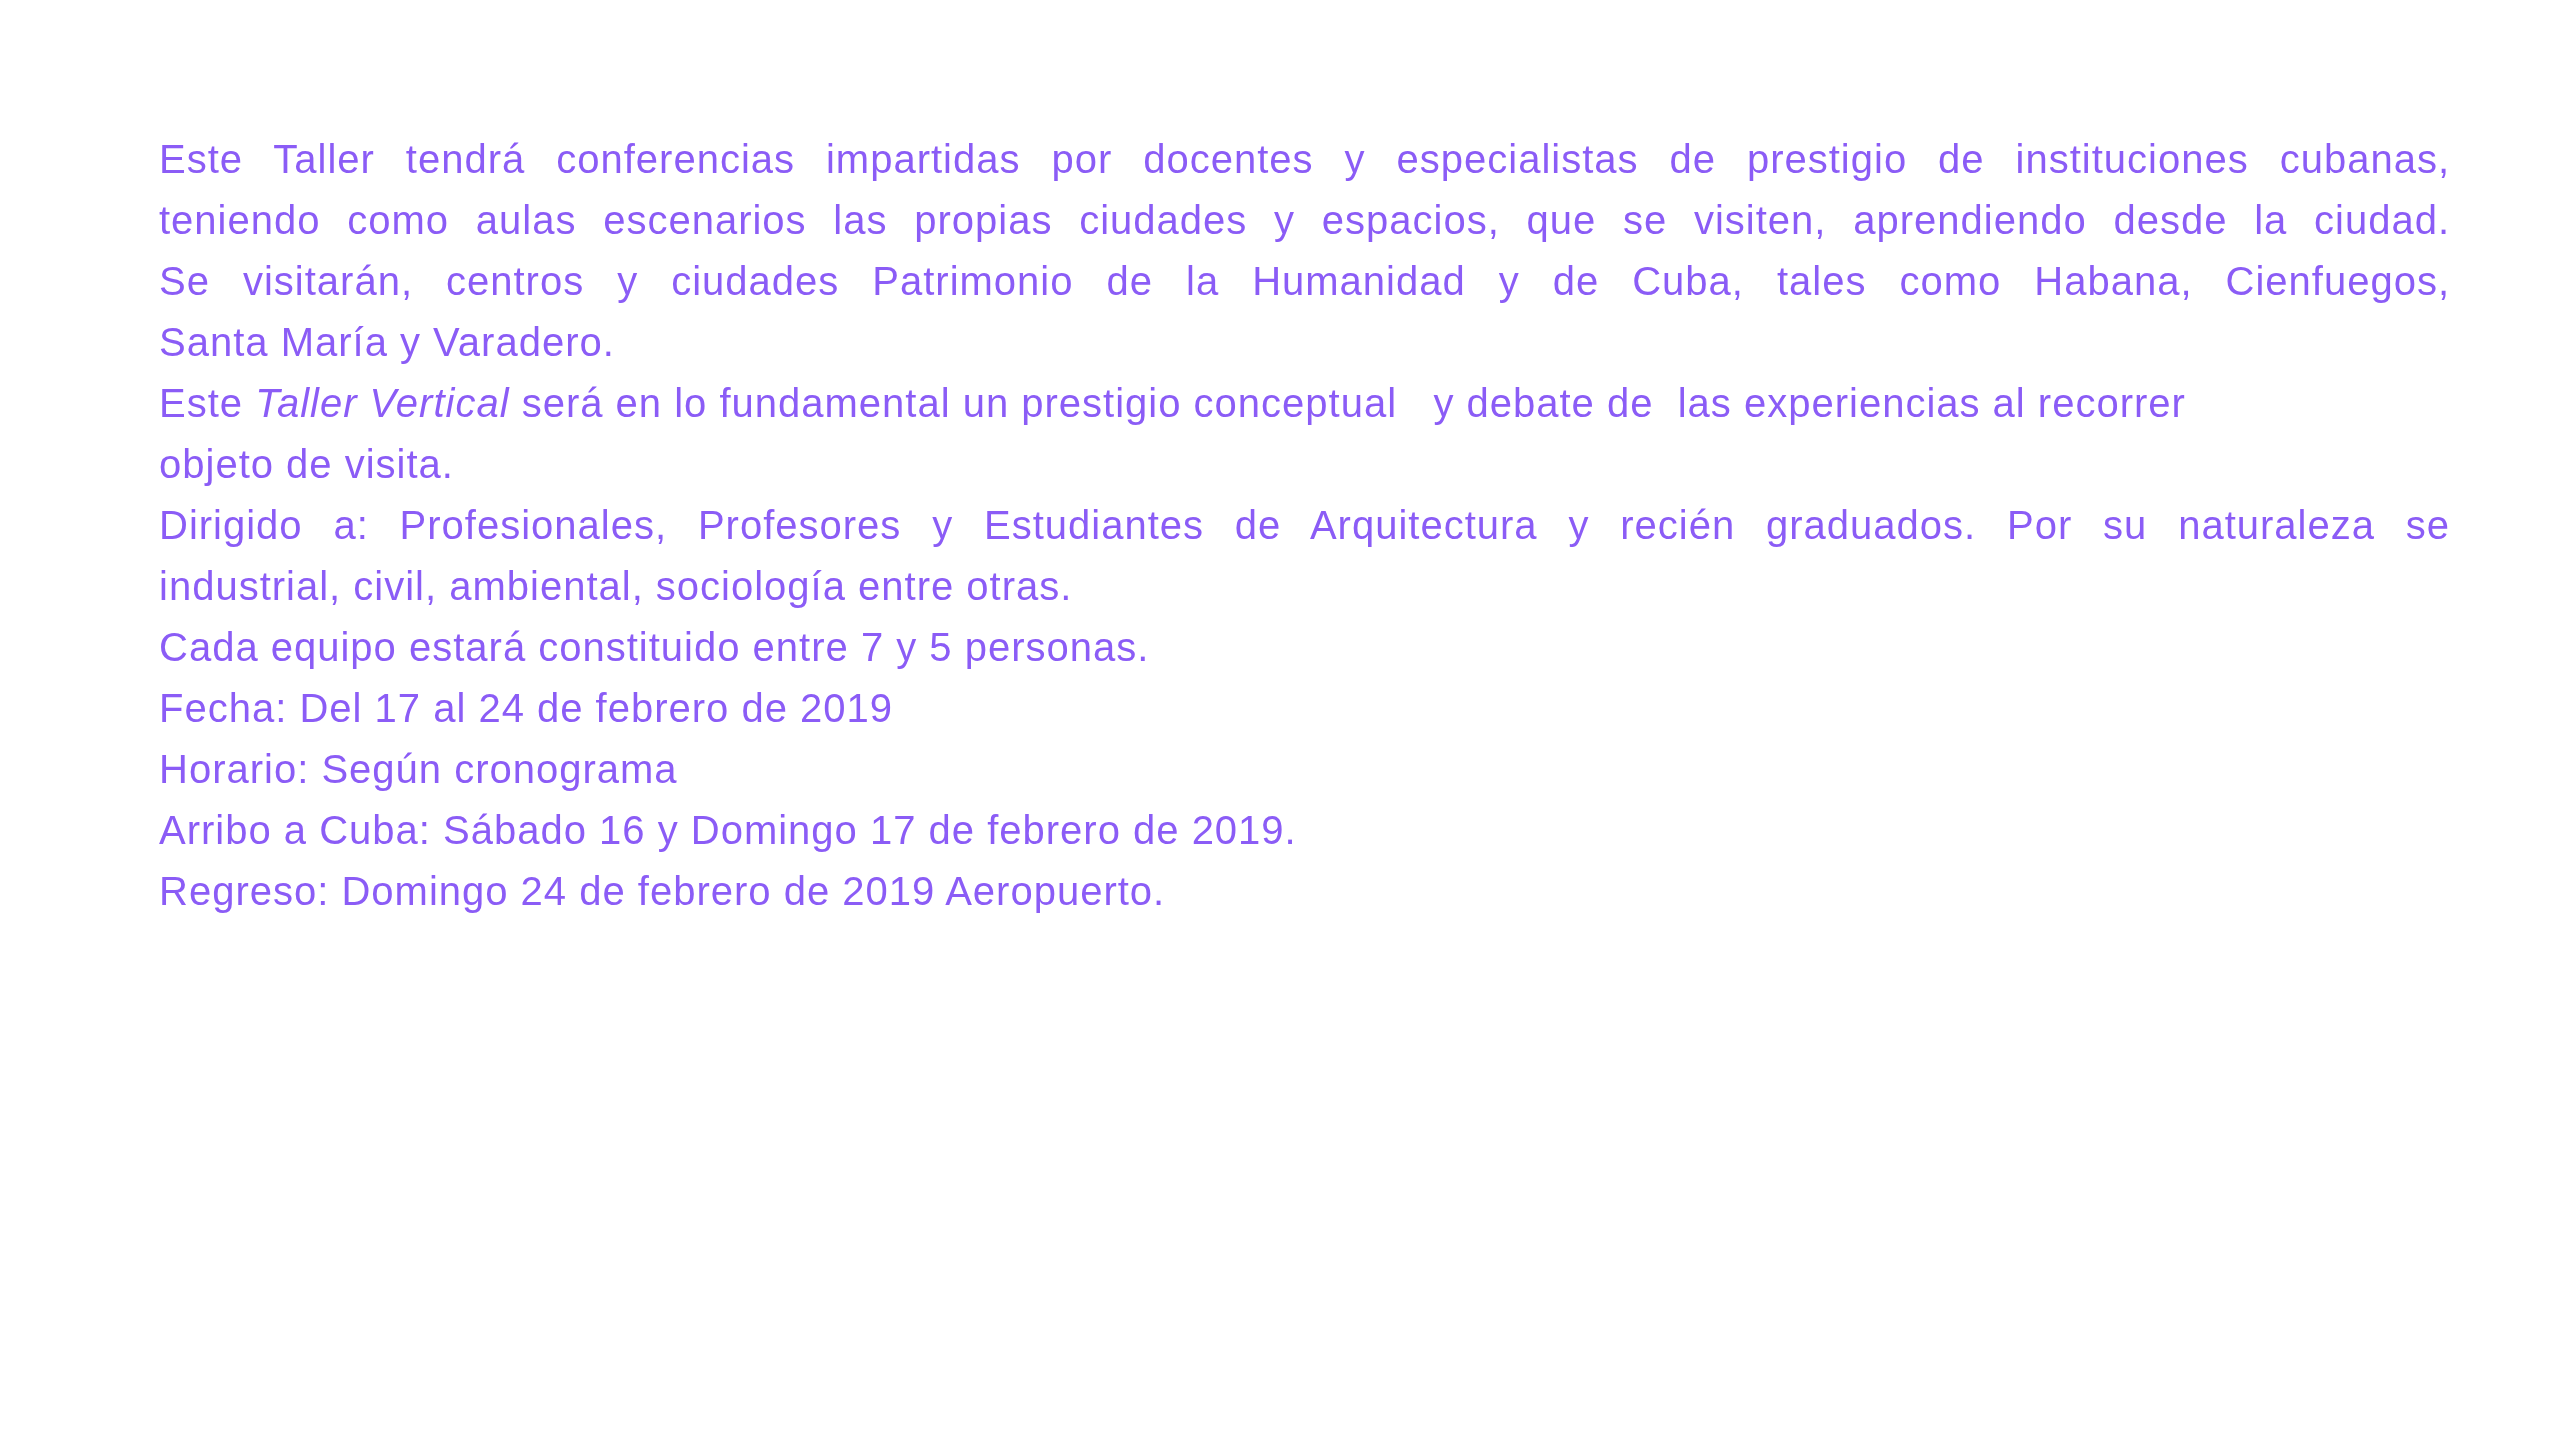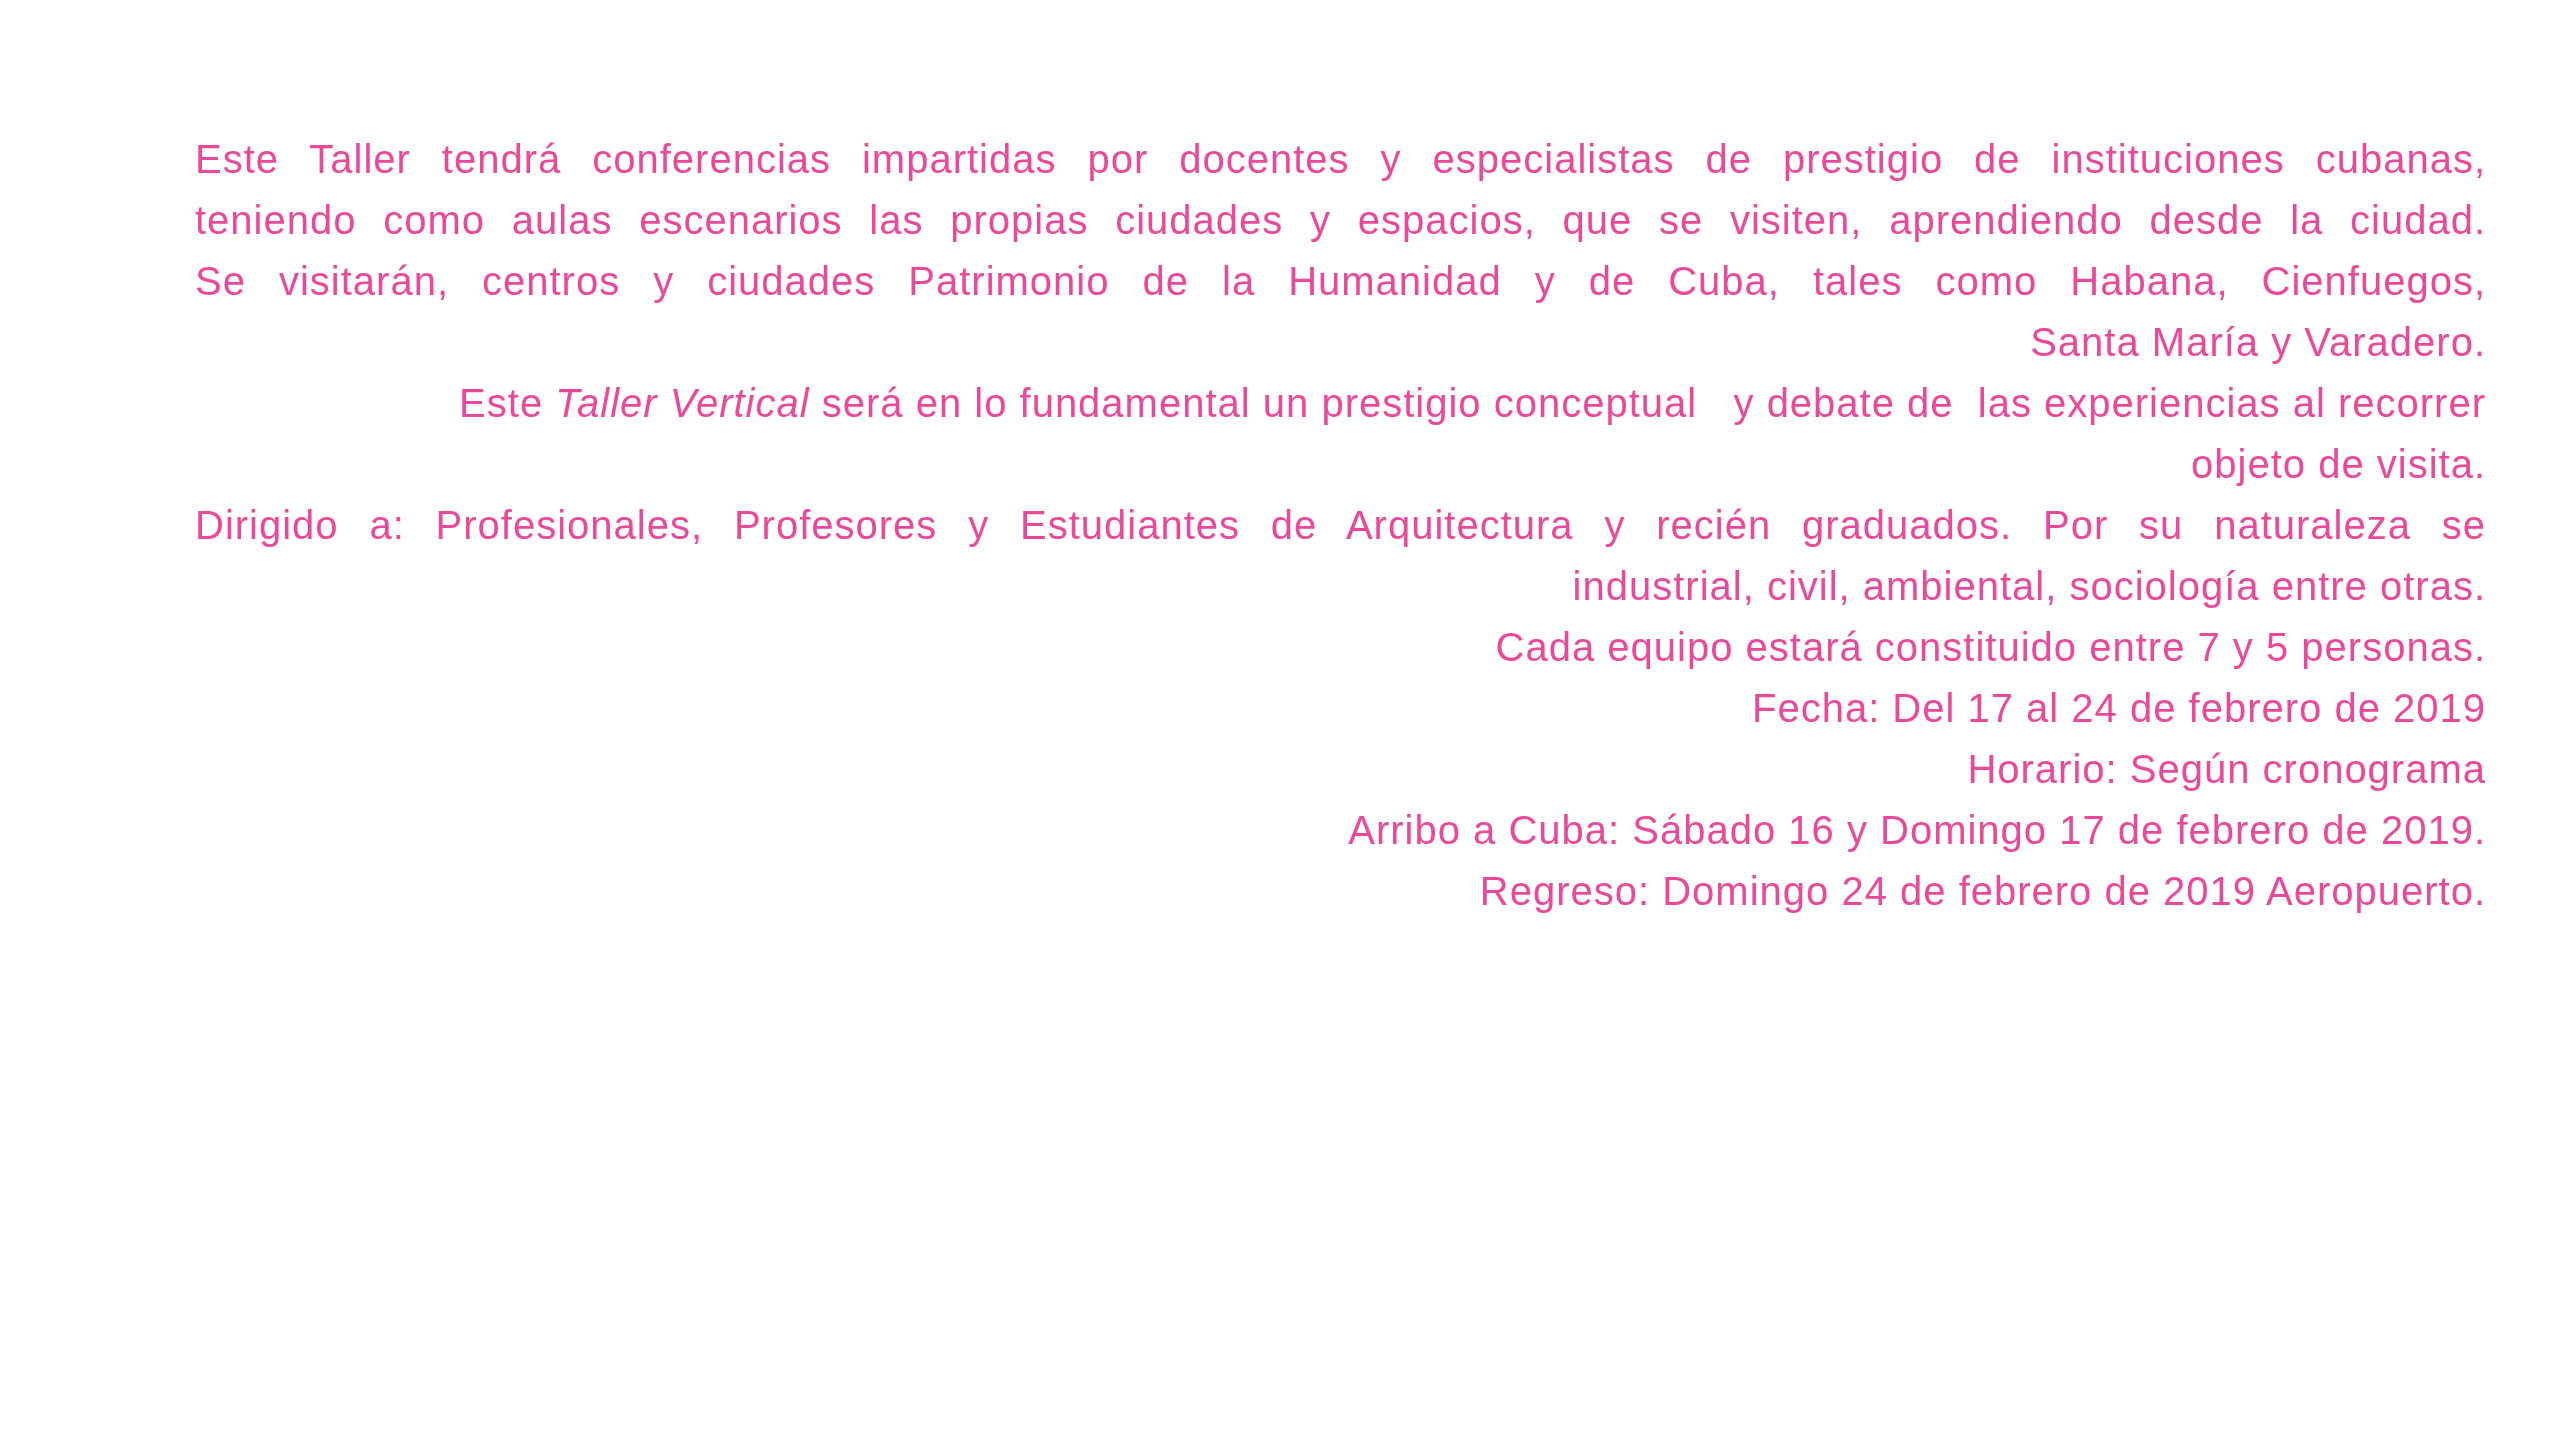--- a/index.html
+++ b/index.html
@@ -20,35 +20,35 @@
     top: 129px;
     width: 2291px;
     font-family: "Liberation Sans", sans-serif;
     font-size: 40px;
     line-height: 61px;
     letter-spacing: 1px;
     color: #000000;
   }
   .line {
     white-space: pre-wrap;
-    text-align: right;
+    text-align: left;
   }
   .line.justify {
     white-space: normal;
     text-align: justify;
     text-align-last: justify;
   }
   .seg-b { font-weight: 400; }
   .seg-i { font-style: italic; }
 </style>
 </head>
 <body>
 
 <div class="page">
-  <div class="doc" style="color: #ec4899; margin-left: 36px;">
+  <div class="doc" style="color: #8b5cf6;">
       <div class="line justify"><span>Este Taller tendrá conferencias impartidas por docentes y especialistas de prestigio de instituciones cubanas,</span></div>
       <div class="line justify"><span>teniendo como aulas escenarios las propias ciudades y espacios, que se visiten, aprendiendo desde la ciudad.</span></div>
       <div class="line justify"><span>Se visitarán, centros y ciudades Patrimonio de la Humanidad y de Cuba, tales como Habana, Cienfuegos,</span></div>
       <div class="line"><span>Santa María y Varadero.</span></div>
       <div class="line"><span>Este </span><span class="seg-b seg-i">Taller Vertical</span><span> será en lo fundamental un prestigio conceptual   y debate de  las experiencias al recorrer</span></div>
       <div class="line"><span>objeto de visita.</span></div>
       <div class="line justify"><span class="seg-b">Dirigido a:</span><span> Profesionales, Profesores y Estudiantes de Arquitectura y recién graduados. Por su naturaleza se</span></div>
       <div class="line"><span>industrial, civil, ambiental, sociología entre otras.</span></div>
       <div class="line"><span>Cada equipo estará constituido entre 7 y 5 personas.</span></div>
       <div class="line"><span class="seg-b">Fecha: Del 17 al 24 de febrero de 2019</span></div>

